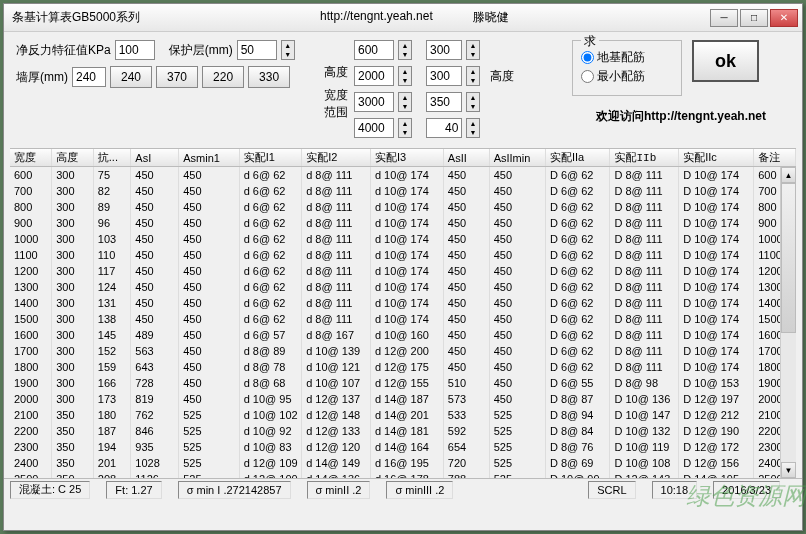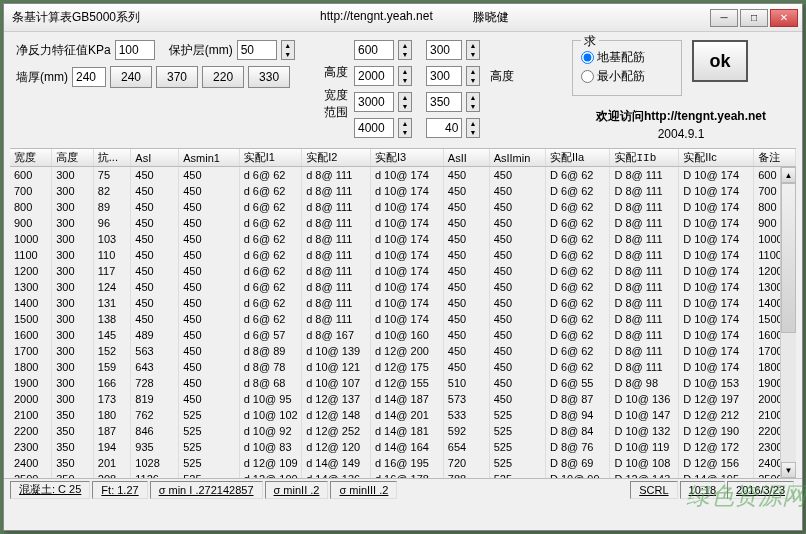--- a/index.html
+++ b/index.html
@@ -16,28 +16,28 @@
 .mid-ctrl{width:240px;}
 .right-ctrl{flex:1;}
 .row{display:flex;align-items:center;margin-bottom:6px;gap:4px;}
 .lbl{font-size:12px;white-space:nowrap;}
 input[type=text]{height:20px;border:1px solid #888;padding:0 3px;font-size:12px;background:#fff;}
 .spin{display:inline-flex;flex-direction:column;border:1px solid #888;height:20px;width:14px;}
 .spin div{flex:1;font-size:7px;display:flex;align-items:center;justify-content:center;background:#e8e8e8;cursor:pointer;}
 .btn{height:22px;padding:0 10px;border:1px solid #888;background:linear-gradient(#fdfdfd,#e0e0e0);font-size:12px;cursor:pointer;}
 .fieldset{border:1px solid #bbb;padding:6px 8px 4px;position:relative;}
 .fieldset .legend{position:absolute;top:-8px;left:8px;background:#f0f0f0;padding:0 3px;font-size:12px;}
-.ok-btn{width:56px;height:42px;border:2px solid #555;background:linear-gradient(#fff,#ddd);font-size:18px;font-weight:bold;cursor:pointer;}
+.ok-btn{width:67px;height:42px;border:2px solid #555;background:linear-gradient(#fff,#ddd);font-size:18px;font-weight:bold;cursor:pointer;}
 .radio-row{display:flex;align-items:center;gap:3px;margin:2px 0;}
 .table-wrap{height:330px;overflow:hidden;border-top:1px solid #bbb;margin:0 6px;position:relative;}
 table{border-collapse:collapse;width:100%;font-size:11px;table-layout:fixed;}
 th,td{border-right:1px solid #ddd;padding:1px 4px;text-align:left;white-space:nowrap;overflow:hidden;height:16px;}
 th{background:linear-gradient(#fdfdfd,#e5e5e5);border-bottom:1px solid #bbb;font-weight:normal;}
 .statusbar{height:22px;border-top:1px solid #bbb;display:flex;align-items:center;padding:0 6px;font-size:11px;background:#f0f0f0;}
-.sb-cell{border:1px inset #ddd;padding:1px 8px;margin-right:2px;height:18px;display:flex;align-items:center;text-decoration:underline;}
+.sb-cell{border:1px inset #ddd;padding:1px 8px;margin-right:16px;height:18px;display:flex;align-items:center;}
 .watermark{position:absolute;right:0;bottom:22px;color:rgba(80,160,80,0.55);font-size:24px;font-family:Arial;font-style:italic;pointer-events:none;}
 .scrollbar-v{position:absolute;right:0;top:18px;bottom:0;width:16px;background:#e8e8e8;border-left:1px solid #ccc;}
 .sb-btn{height:16px;background:linear-gradient(#f4f4f4,#d8d8d8);border:1px solid #bbb;font-size:8px;display:flex;align-items:center;justify-content:center;}
 .sb-thumb{height:150px;background:linear-gradient(#f0f0f0,#d0d0d0);border:1px solid #bbb;margin:0;}
 </style>
 </head>
 <body>
 
 <div class="window">
   <div class="titlebar">
@@ -150,21 +150,20 @@
               <span>地基配筋</span>
             </div>
           <div class="radio-row">
               <input type="radio" style="">
               <span>最小配筋</span>
             </div>
         </div>
         <button class="ok-btn">ok</button>
       </div>
       <div style="text-align:center;margin-top:12px;font-weight:bold">欢迎访问http://tengnt.yeah.net</div>
-      <div style="text-align:center;margin-top:2px">2004.9.1</div>
     </div>
   </div>
 
   <div class="table-wrap">
     <table>
       <thead>
           <tr id="thead-row">
             <th style="width: 40px;">宽度</th>
             <th style="width: 40px;">高度</th>
             <th style="width: 36px;">抗...</th>
@@ -438,21 +437,21 @@
             <td>D 12@ 212</td>
             <td>2100</td>
           </tr>
           <tr>
             <td>2200</td>
             <td>350</td>
             <td>187</td>
             <td>846</td>
             <td>525</td>
             <td>d 10@ 92</td>
-            <td>d 12@ 252</td>
+            <td>d 12@ 133</td>
             <td>d 14@ 181</td>
             <td>592</td>
             <td>525</td>
             <td>D 8@ 84</td>
             <td>D 10@ 132</td>
             <td>D 12@ 190</td>
             <td>2200</td>
           </tr>
           <tr>
             <td>2300</td>

